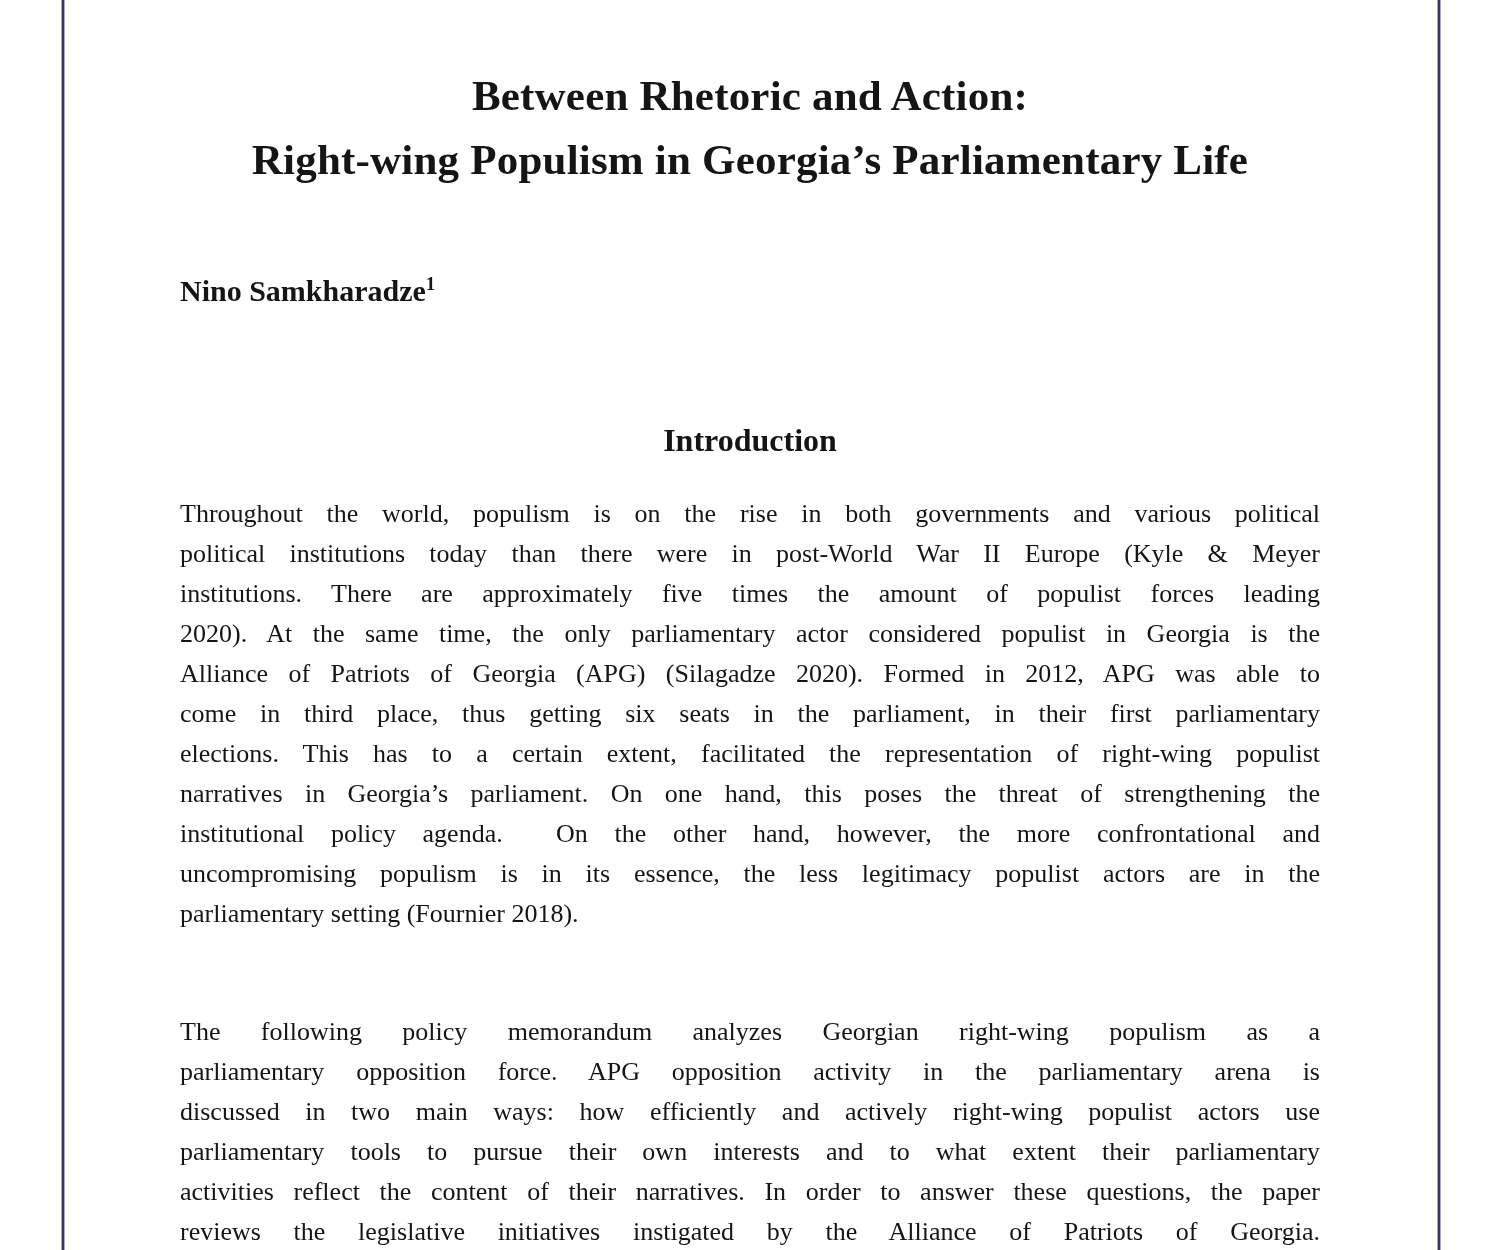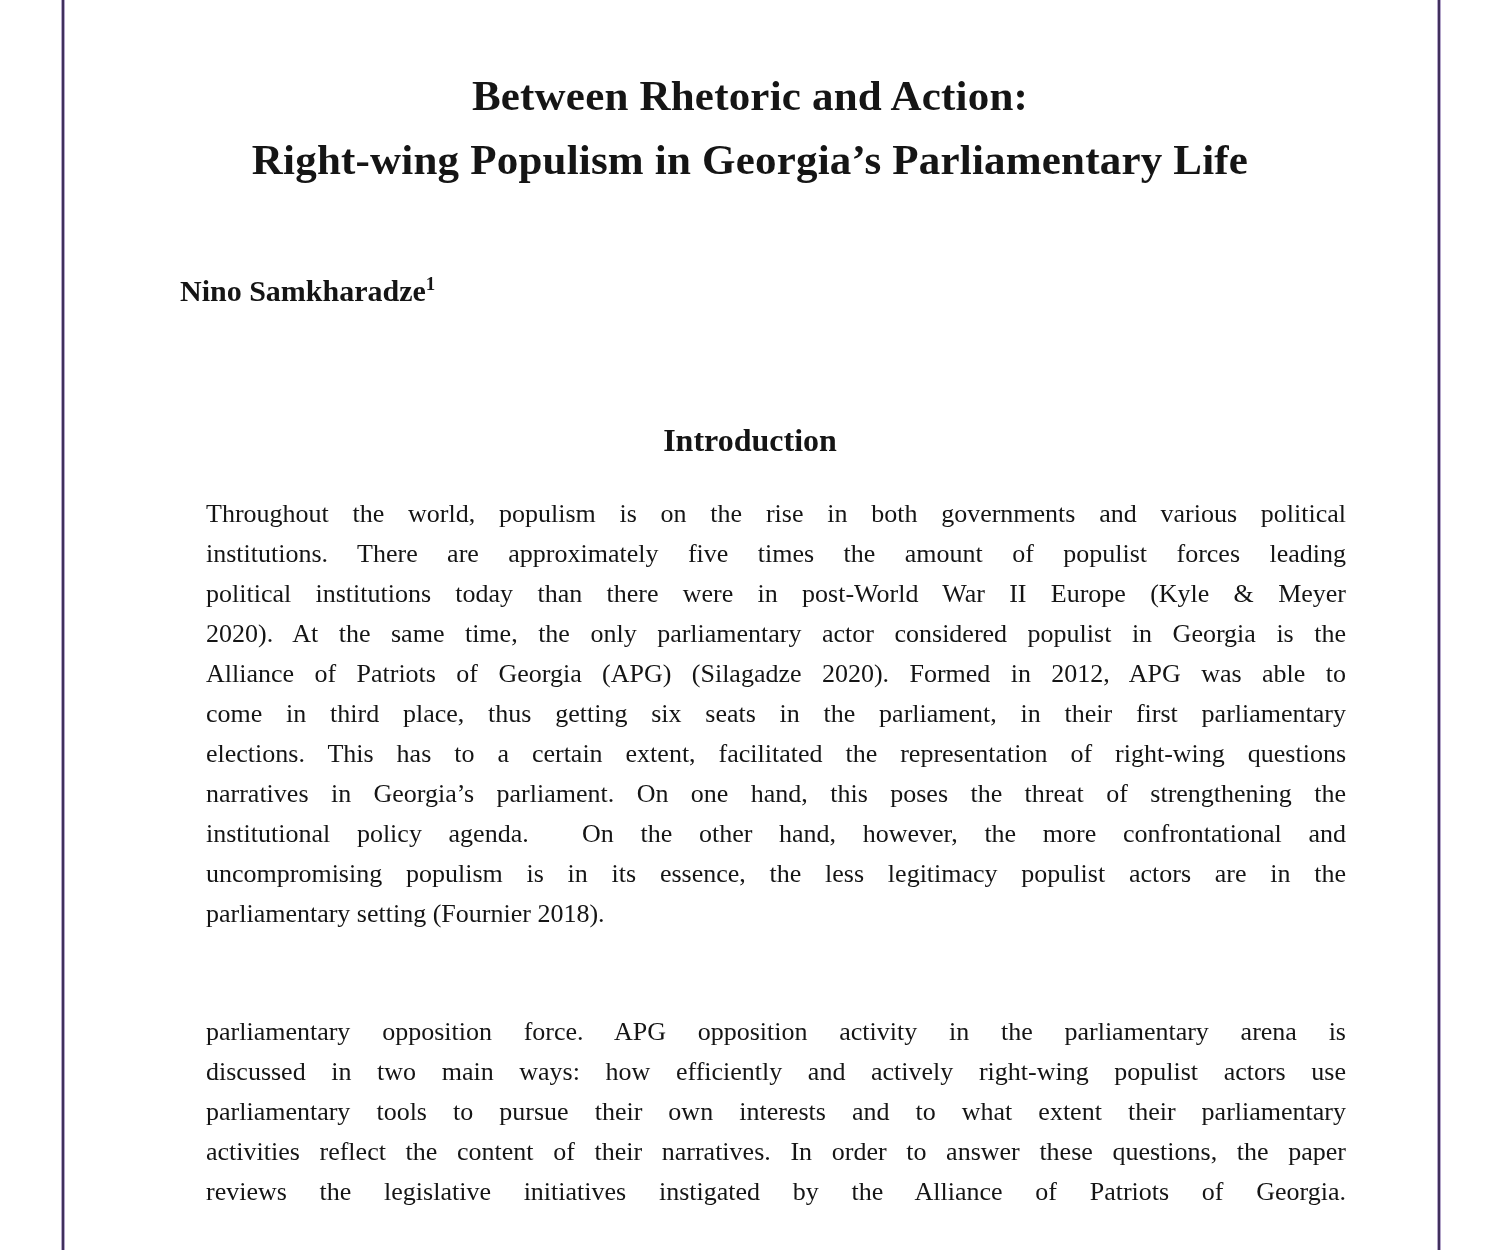--- a/index.html
+++ b/index.html
@@ -31,21 +31,21 @@
   }
   .author sup { font-size:19px; line-height:0; }
 
   .heading {
     position:absolute; top:418px; left:180px; width:1140px; margin:0;
     text-align:center; font-size:32px; line-height:44px; font-weight:bold;
   }
 
   .para {
     position:absolute; left:180px; width:1140px;
-    font-size:26px; line-height:40px;margin-left:26px;
+    font-size:26px; line-height:40px;
   }
   .para-1 { top:494px; }
   .para-2 { top:1012px; }
   .bodyline {
     height:40px;
     text-align:justify;
     text-align-last:justify;
     white-space:nowrap;
   }
   .line-end { text-align-last:left; }
@@ -62,33 +62,34 @@
     <span class="title-line">Between Rhetoric and Action:</span>
     <span class="title-line">Right-wing Populism in Georgia’s Parliamentary Life</span>
   </h1>
 
   <div class="author"><span>Nino Samkharadze</span><sup>1</sup></div>
 
   <h2 class="heading">Introduction</h2>
 
   <div class="para para-1">
     <div class="bodyline">Throughout the world, populism is on the rise in both governments and various political</div>
+    <div class="bodyline">political institutions today than there were in post-World War II Europe (Kyle &amp; Meyer</div>
     <div class="bodyline">institutions. There are approximately five times the amount of populist forces leading</div>
-    <div class="bodyline">political institutions today than there were in post-World War II Europe (Kyle &amp; Meyer</div>
     <div class="bodyline">2020). At the same time, the only parliamentary actor considered populist in Georgia is the</div>
     <div class="bodyline">Alliance of Patriots of Georgia (APG) (Silagadze 2020). Formed in 2012, APG was able to</div>
     <div class="bodyline">come in third place, thus getting six seats in the parliament, in their first parliamentary</div>
-    <div class="bodyline">elections. This has to a certain extent, facilitated the representation of right-wing questions</div>
+    <div class="bodyline">elections. This has to a certain extent, facilitated the representation of right-wing populist</div>
     <div class="bodyline">narratives in Georgia’s parliament. On one hand, this poses the threat of strengthening the</div>
     <div class="bodyline">institutional policy agenda.&nbsp; On the other hand, however, the more confrontational and</div>
     <div class="bodyline">uncompromising populism is in its essence, the less legitimacy populist actors are in the</div>
     <div class="bodyline line-end">parliamentary setting (Fournier 2018).</div>
   </div>
 
   <div class="para para-2">
+    <div class="bodyline">The following policy memorandum analyzes Georgian right-wing populism as a</div>
     <div class="bodyline">parliamentary opposition force. APG opposition activity in the parliamentary arena is</div>
     <div class="bodyline">discussed in two main ways: how efficiently and actively right-wing populist actors use</div>
     <div class="bodyline">parliamentary tools to pursue their own interests and to what extent their parliamentary</div>
     <div class="bodyline">activities reflect the content of their narratives. In order to answer these questions, the paper</div>
     <div class="bodyline">reviews the legislative initiatives instigated by the Alliance of Patriots of Georgia.</div>
   </div>
 
 </div>
 
 </body></html>

